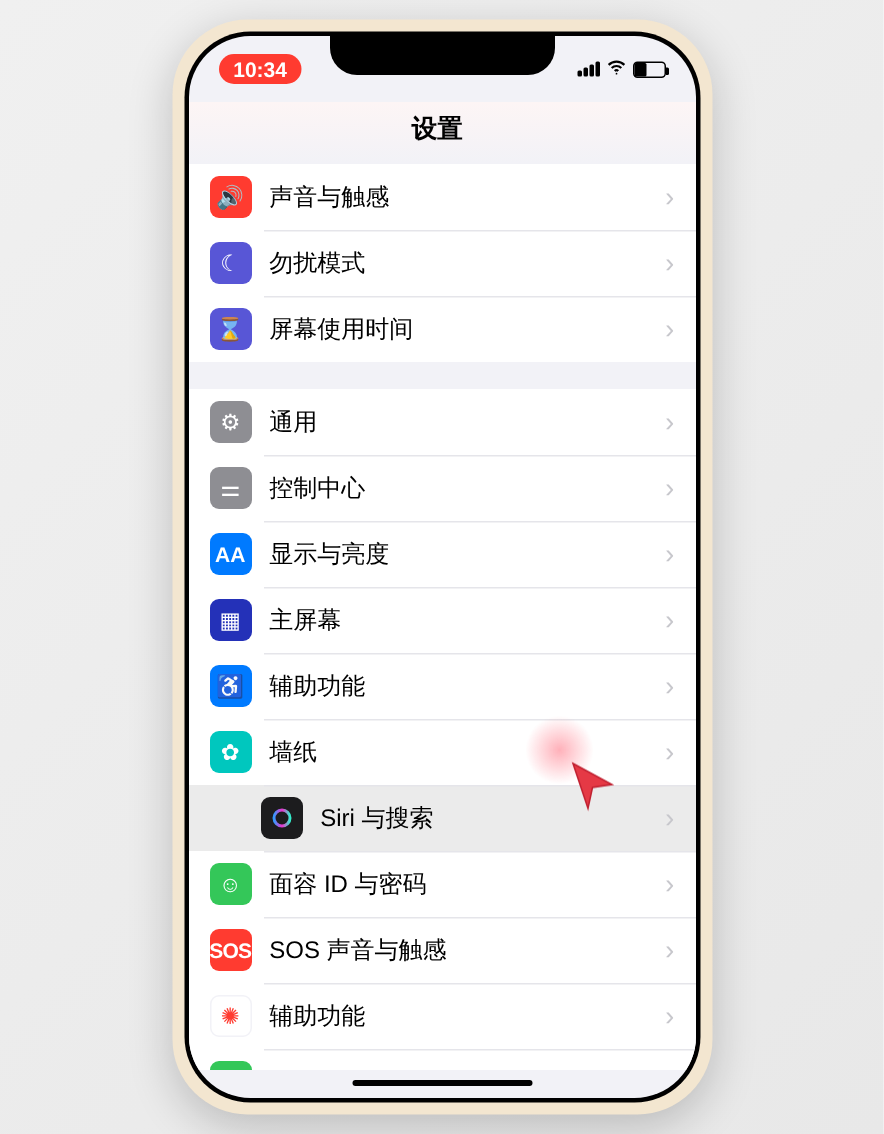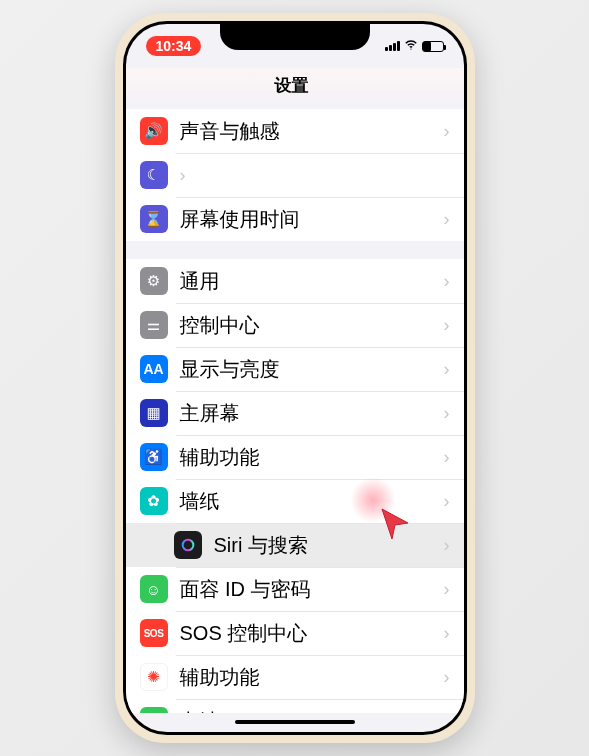--- a/index.html
+++ b/index.html
@@ -150,21 +150,21 @@
       display: flex;
       align-items: center;
       justify-content: center;
       flex-shrink: 0;
       color: #fff;
       font-size: 15px;
     }
     .icon svg { width: 16px; height: 16px; }
     .row-label {
       flex: 1;
-      font-size: 20px;
+      font-size: 16px;
       color: #000;
     }
     .chevron {
       color: #c7c7cc;
       font-size: 18px;
     }
     .home-indicator {
       position: absolute;
       bottom: 8px;
       left: 50%;
@@ -193,21 +193,21 @@
     
     .bg-red{background:#ff3b30}
     .bg-purple{background:#5856d6}
     .bg-gray{background:#8e8e93}
     .bg-blue{background:#007aff}
     .bg-darkblue{background:#2431b8}
     .bg-cyan{background:#00c7be}
     .bg-black{background:#1c1c1e}
     .bg-green{background:#34c759}
     .bg-white-b{background:#fff;color:#ff3b30;border:1px solid #f2f2f7}
-    .sos-text{font-size:10px;font-weight:700;letter-spacing:-0.5px}
+    .sos-text{font-size:14px;font-weight:700;letter-spacing:-0.5px}
   </style>
 </head>
 <body>
 
 <div class="phone-frame">
   <div class="phone-inner">
     <div class="screen">
       <div class="notch"></div>
 
       <div class="status-bar">
@@ -237,20 +237,21 @@
 
       <div class="list" id="list">
           <div class="section">
             <div class="row">
               <div class="icon bg-red">🔊</div>
               <div class="row-label">声音与触感</div>
               <div class="chevron">›</div>
             </div>
             <div class="row">
               <div class="icon bg-purple">☾</div>
+              <div class="row-label">勿扰模式</div>
               <div class="chevron">›</div>
             </div>
             <div class="row">
               <div class="icon bg-purple">⌛</div>
               <div class="row-label">屏幕使用时间</div>
               <div class="chevron">›</div>
             </div>
           </div>
           <div class="section">
             <div class="row">
@@ -301,21 +302,21 @@
             </div>
             <div class="row">
               <div class="icon bg-green">☺</div>
               <div class="row-label">面容 ID 与密码</div>
               <div class="chevron">›</div>
             </div>
             <div class="row">
               <div class="icon bg-red" style="background: rgb(255, 59, 48);">
                 <span class="sos-text">SOS</span>
               </div>
-              <div class="row-label">SOS 控制中心</div>
+              <div class="row-label">SOS 声音与触感</div>
               <div class="chevron">›</div>
             </div>
             <div class="row">
               <div class="icon bg-white-b" style="color: rgb(255, 59, 48);">✺</div>
               <div class="row-label">辅助功能</div>
               <div class="chevron">›</div>
             </div>
             <div class="row">
               <div class="icon bg-green">▬</div>
               <div class="row-label">电池</div>

